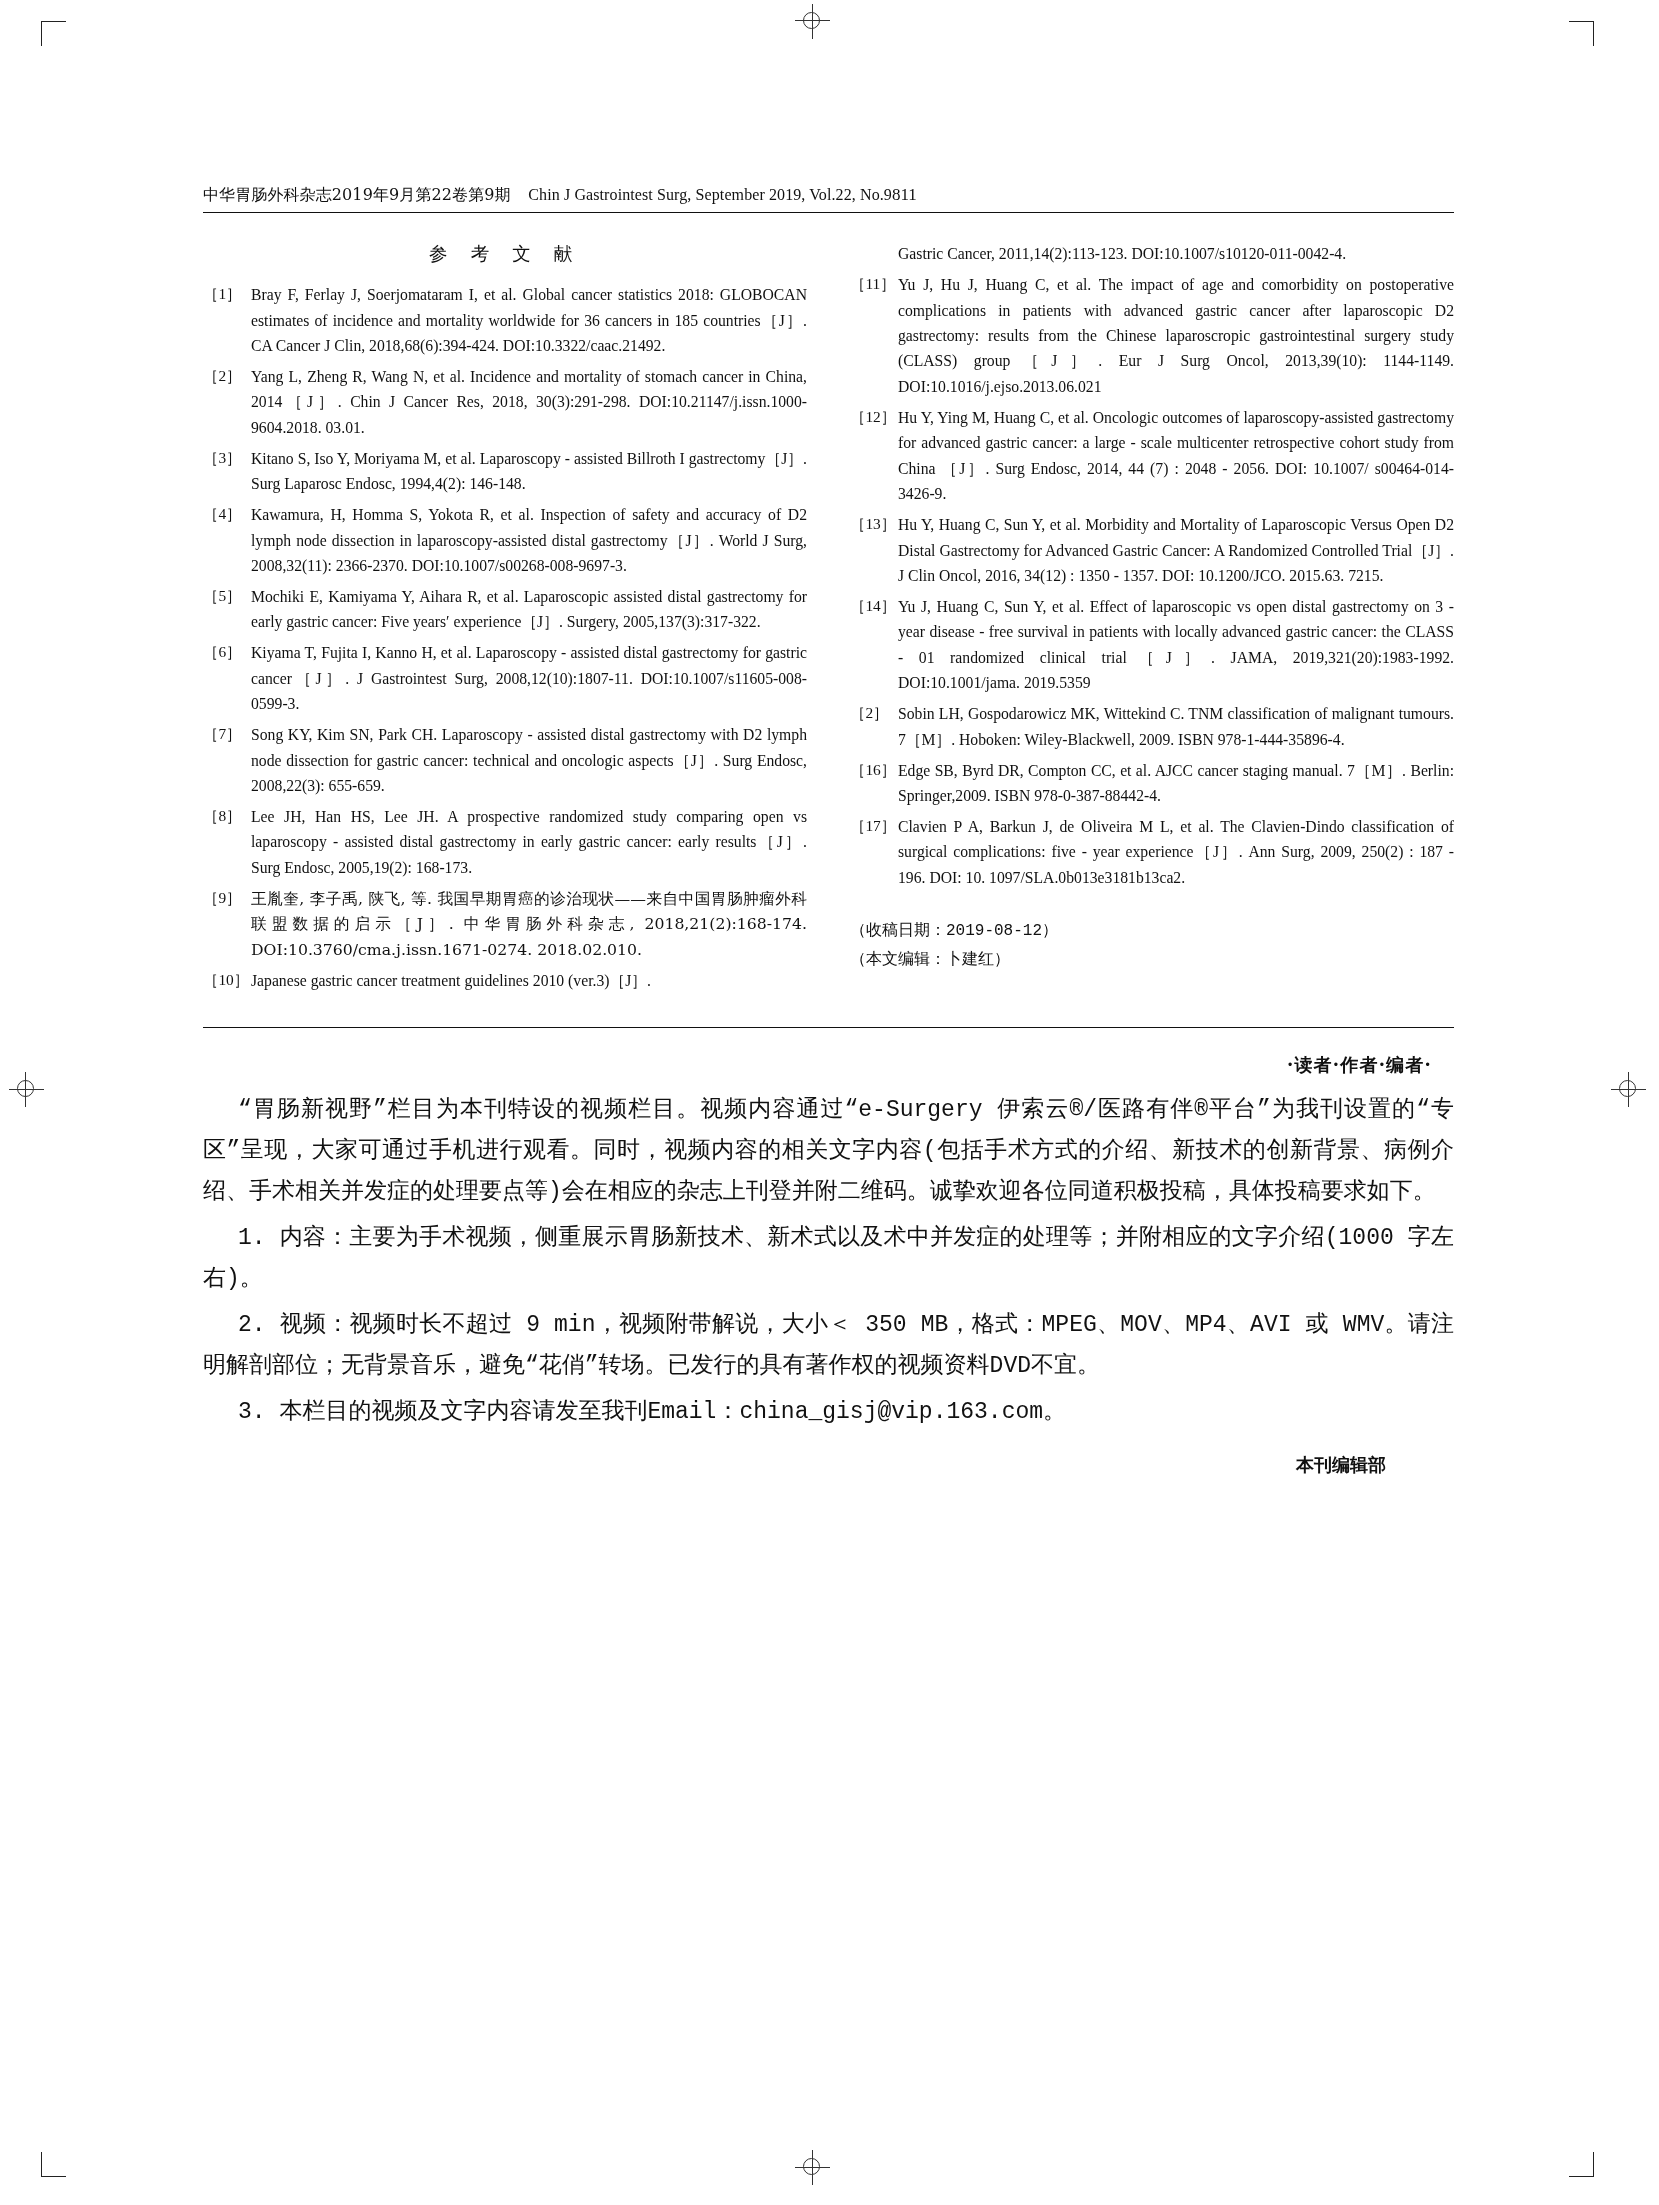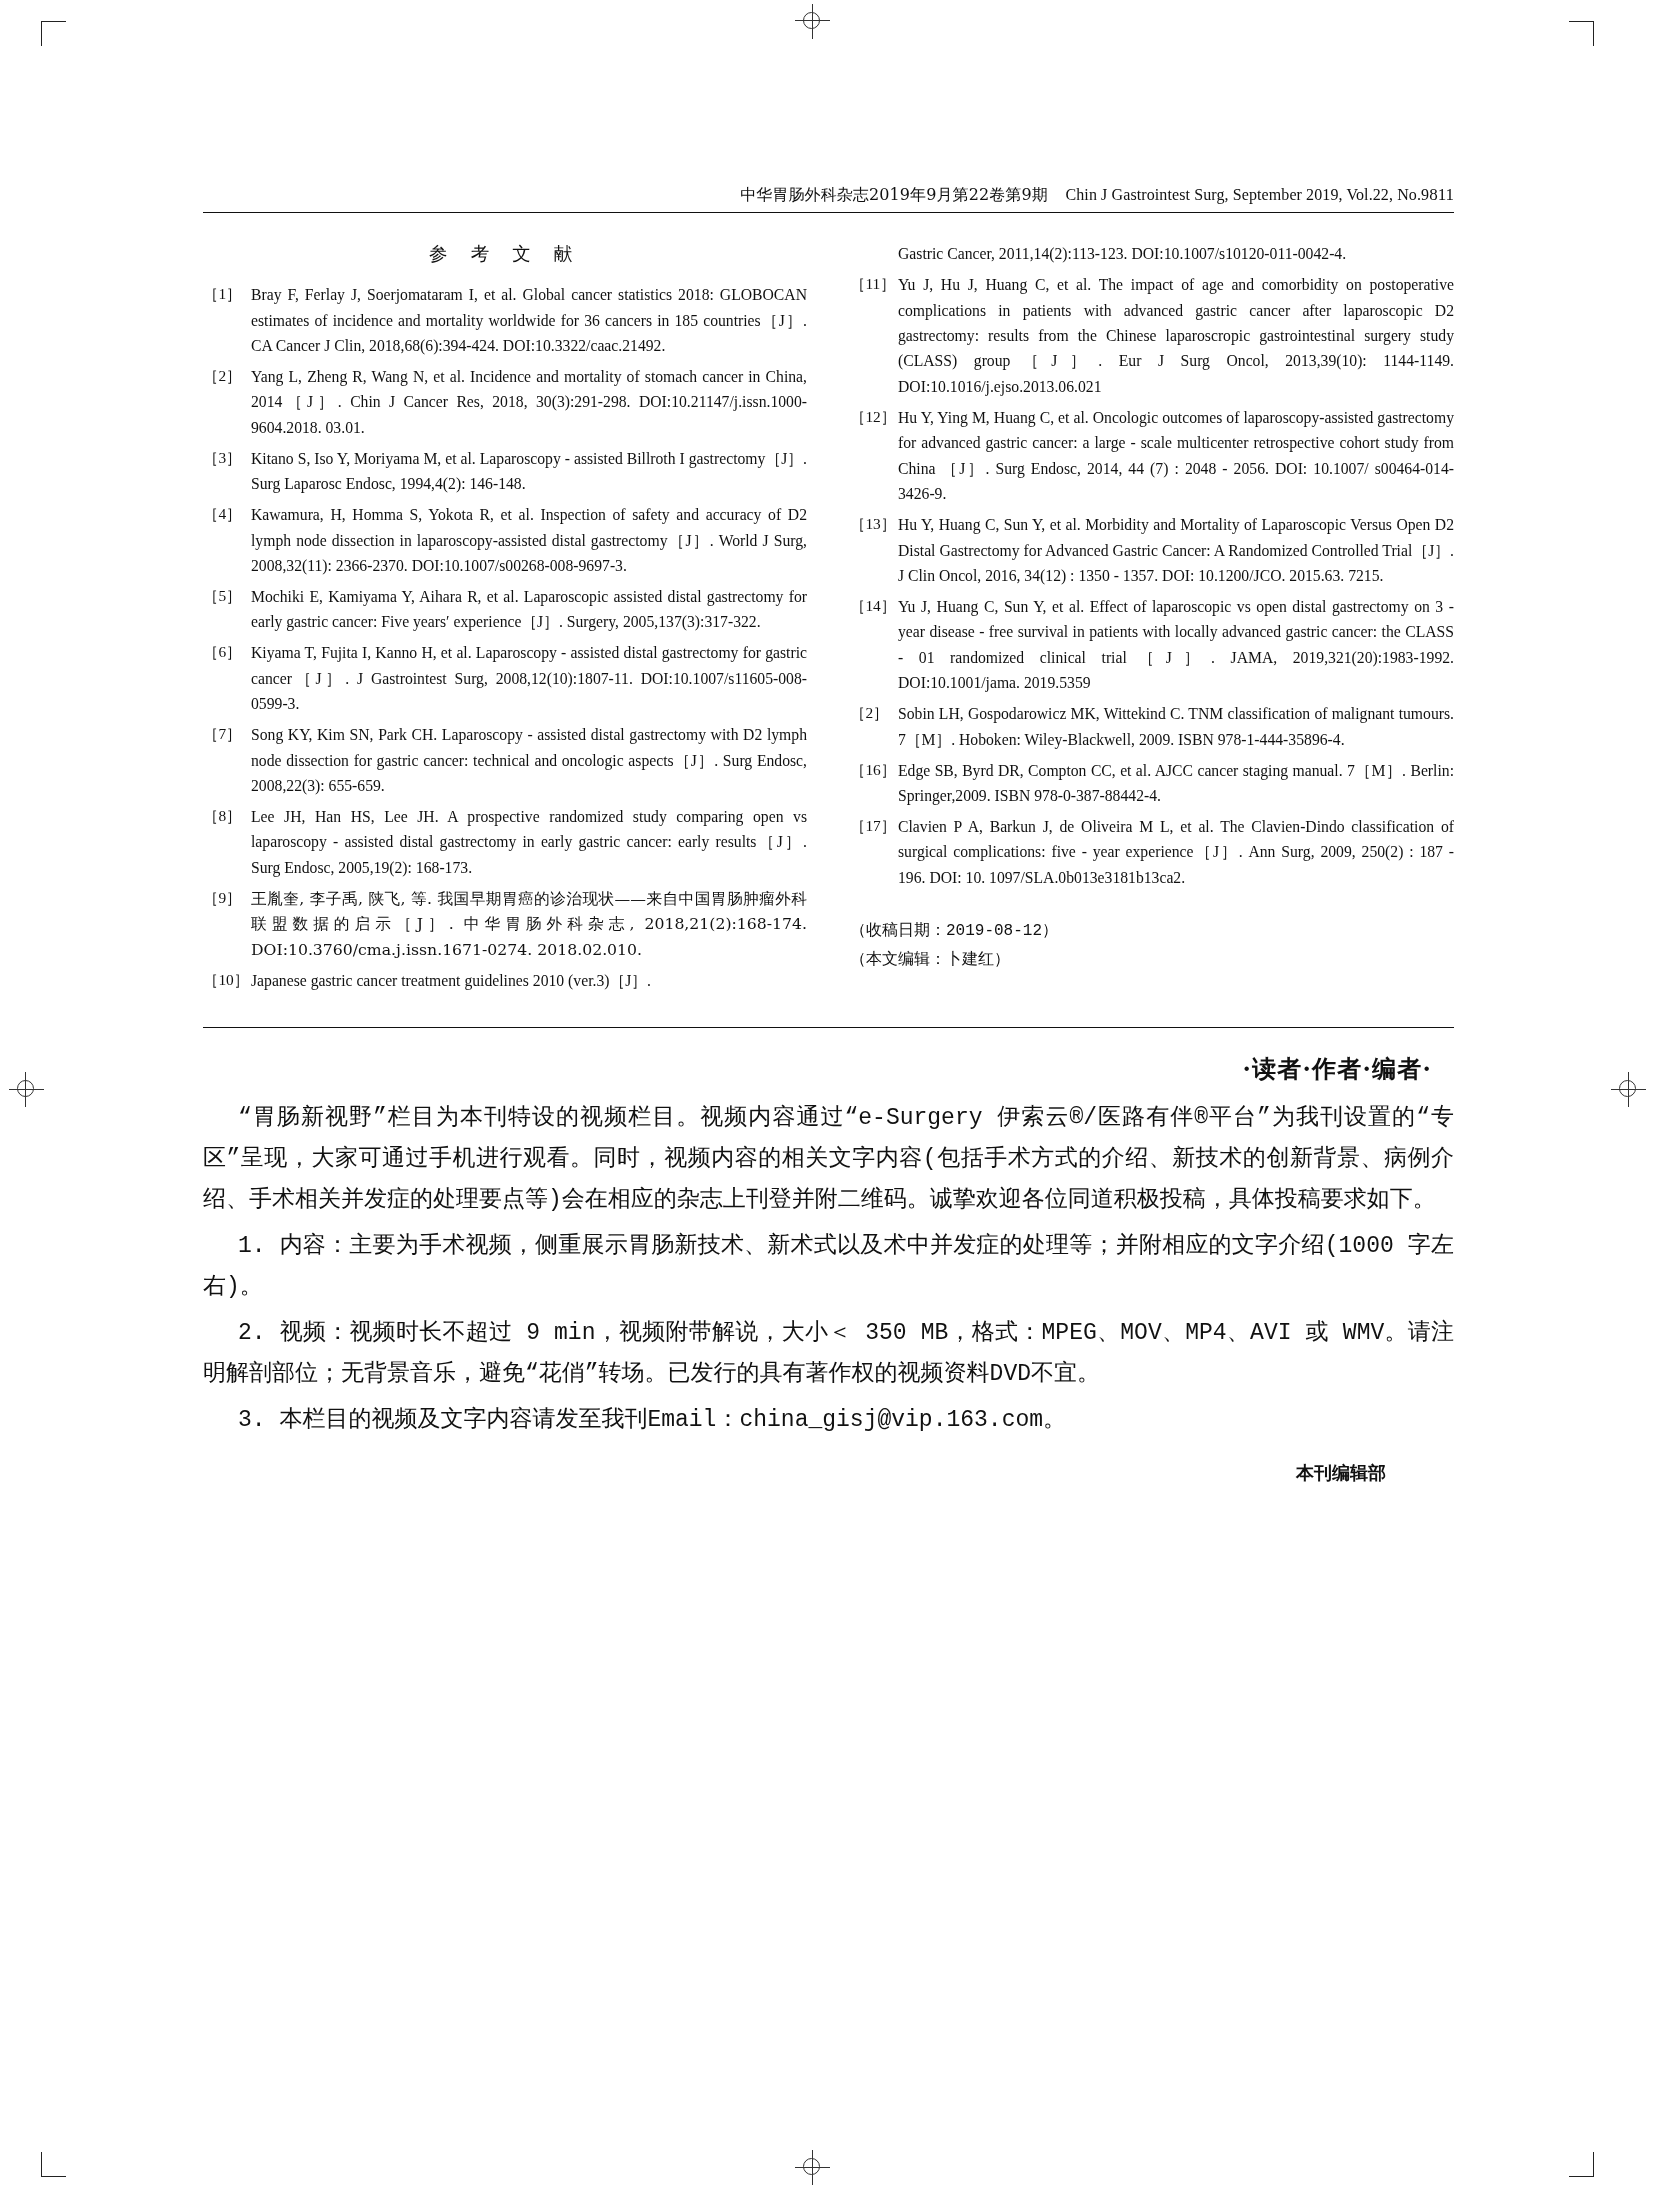--- a/index.html
+++ b/index.html
@@ -23,21 +23,21 @@
   .reg .circ { position:absolute; left:8px; top:8px; width:17px; height:17px; border:1.2px solid #333; border-radius:50%; box-sizing:border-box;}
   .reg .lh { position:absolute; left:0; top:16.6px; width:35px; height:1.2px; background:#333; }
   .reg .lv { position:absolute; left:16.6px; top:0; height:35px; width:1.2px; background:#333; }
 
   
   .content { position:absolute; left:203px; top:185px; width:1251px; }
 
   
   .runhead {
     position:relative;
-    display:flex; align-items:baseline; justify-content:flex-end;
+    display:flex; align-items:baseline; justify-content:flex-start;
     border-bottom:1.2px solid #111;
     padding-bottom:6.2px;
     font-size:16px;
   }
   .runhead .left { letter-spacing:0.1px; }
   .runhead .left .cn { font-family:"DejaVu Serif", serif; font-size:16px; }
   .runhead .left .en { margin-left:13.6px; }
   .runhead .pageno { font-size:17px; }
 
   
@@ -75,21 +75,21 @@
 
   .closing { margin-top:27px; text-align:left; font-size:16px; font-family:Liberation Mono, monospace; line-height:1.8; padding-right:18.5px;}
 
   
   .divider { border-top:1.2px solid #111; margin-top:28px; }
   .notice { margin-top:25px; }
   .notice-kicker {
     text-align:right;
     font-family:"DejaVu Serif", serif;
     font-weight:bold;
-    font-size:24px;
+    font-size:18px;
     letter-spacing:1.2px;
     margin-bottom:13.6px;
     padding-right:22px;
   }
   .notice-title {
     font-family:"DejaVu Serif", serif;
     font-weight:bold;
     font-size:23.4px;
     letter-spacing:0.6px;
     margin:0 0 18.5px 0;

